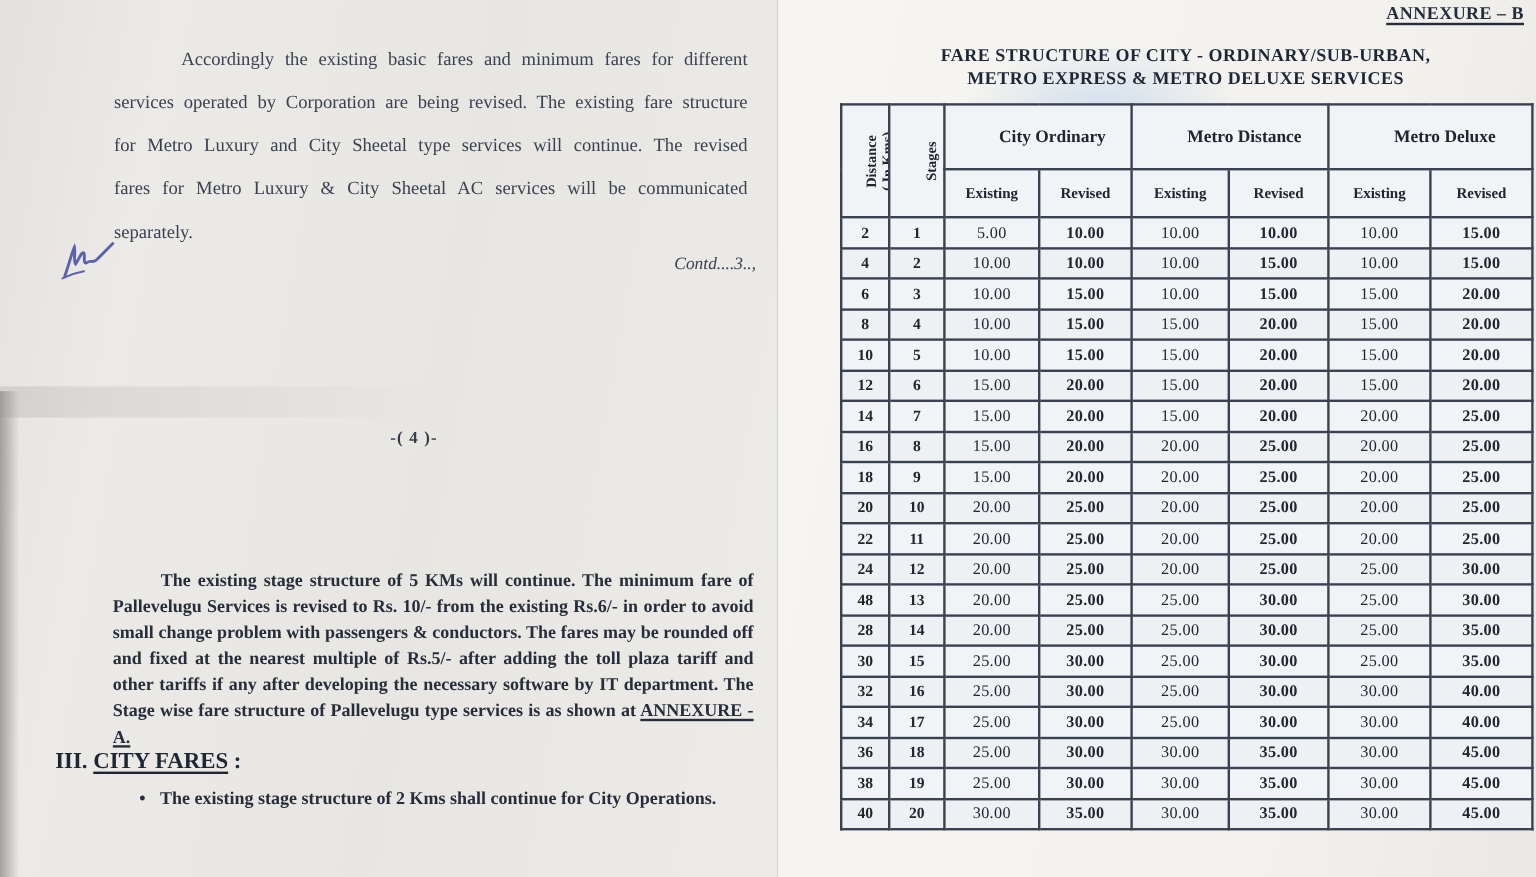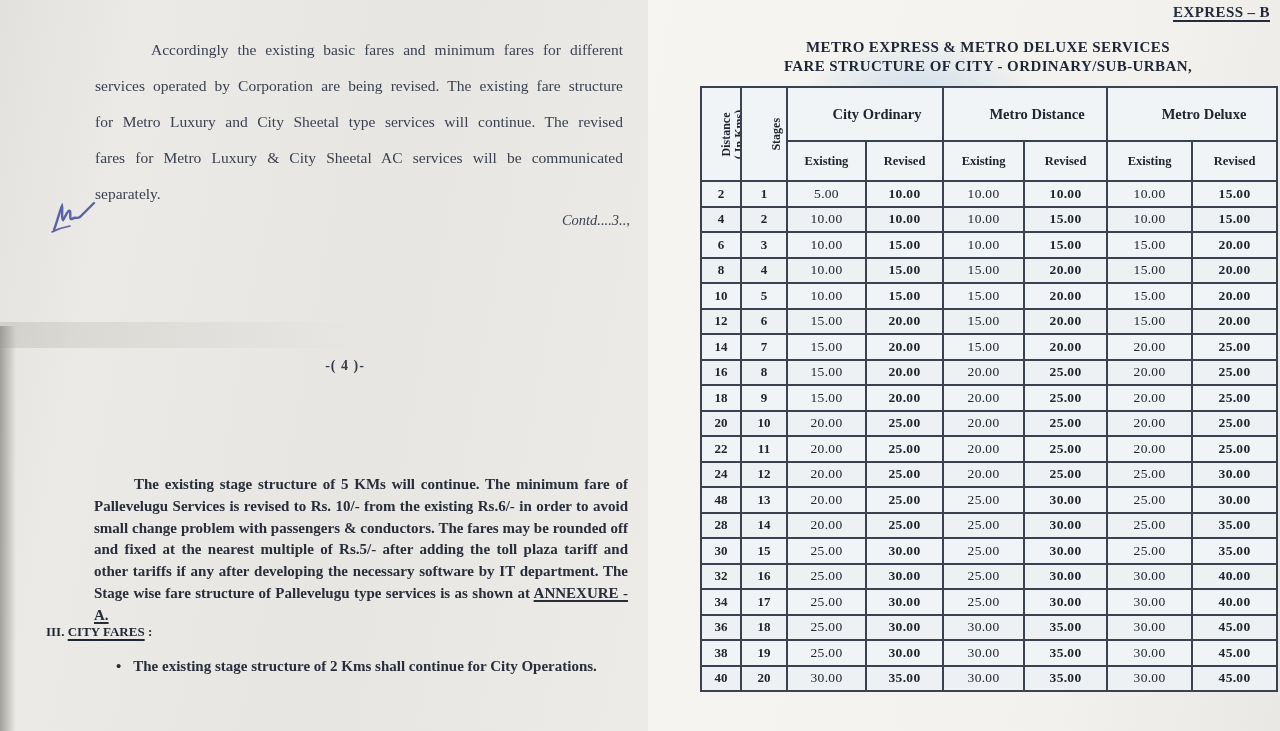--- a/index.html
+++ b/index.html
@@ -24,21 +24,21 @@
 
   .head2{position:absolute;left:46px;top:404px;width:560px;
     font-size:15.5px;font-weight:bold;color:#1f2633;letter-spacing:.2px;}
   .head2 .u,.head3 .u{text-decoration:underline;text-decoration-thickness:2px;text-underline-offset:3px;}
 
   .para2{position:absolute;left:94px;top:459px;width:534px;
     font-size:15px;line-height:21.8px;font-weight:bold;text-align:justify;
     text-indent:40px;color:#272d3a;}
   .para2 .u{text-decoration:underline;text-decoration-thickness:2px;text-underline-offset:2px;}
 
-  .head3{position:absolute;left:46px;top:624px;font-size:13px;font-weight:bold;color:#1f2633;}
+  .head3{position:absolute;left:46px;top:624px;font-size:19px;font-weight:bold;color:#1f2633;}
   .bullet{position:absolute;left:116px;top:655px;width:510px;display:flex;gap:12px;
     font-size:15px;line-height:22px;font-weight:bold;text-align:justify;color:#272d3a;}
   .bullet .marker{flex:0 0 auto;}
 
   
   .page-right{position:absolute;left:648px;top:0;width:632px;height:731px;
     background:
       radial-gradient(ellipse 170px 90px at 270px 100px,rgba(158,193,232,.45),rgba(158,193,232,0) 70%),
       radial-gradient(ellipse 120px 60px at 250px 170px,rgba(170,200,235,.30),rgba(170,200,235,0) 70%),
       linear-gradient(100deg,#f6f5f1 0%,#f2f1ed 70%,#e9e8e4 100%);}
@@ -97,25 +97,25 @@
       <span class="u">CITY FARES</span><span> :</span>
     </div>
 
     <div class="bullet">
       <span class="marker">•</span>
       <span>The existing stage structure of 2 Kms shall continue for City Operations.</span>
     </div>
   </div>
 
   <div class="page-right">
-    <div class="annexure">EXPRESS – B</div>
+    <div class="annexure">ANNEXURE – B</div>
 
     <div class="table-title">
+      <div>FARE STRUCTURE OF  CITY - ORDINARY/SUB-URBAN,</div>
       <div>METRO EXPRESS  &amp;  METRO DELUXE SERVICES</div>
-      <div>FARE STRUCTURE OF  CITY - ORDINARY/SUB-URBAN,</div>
     </div>
 
     <table class="fare">
       <colgroup>
         <col class="c-dist">
           <col class="c-stg">
         <col class="c1">
           <col class="c2">
           <col class="c3">
           <col class="c4">

